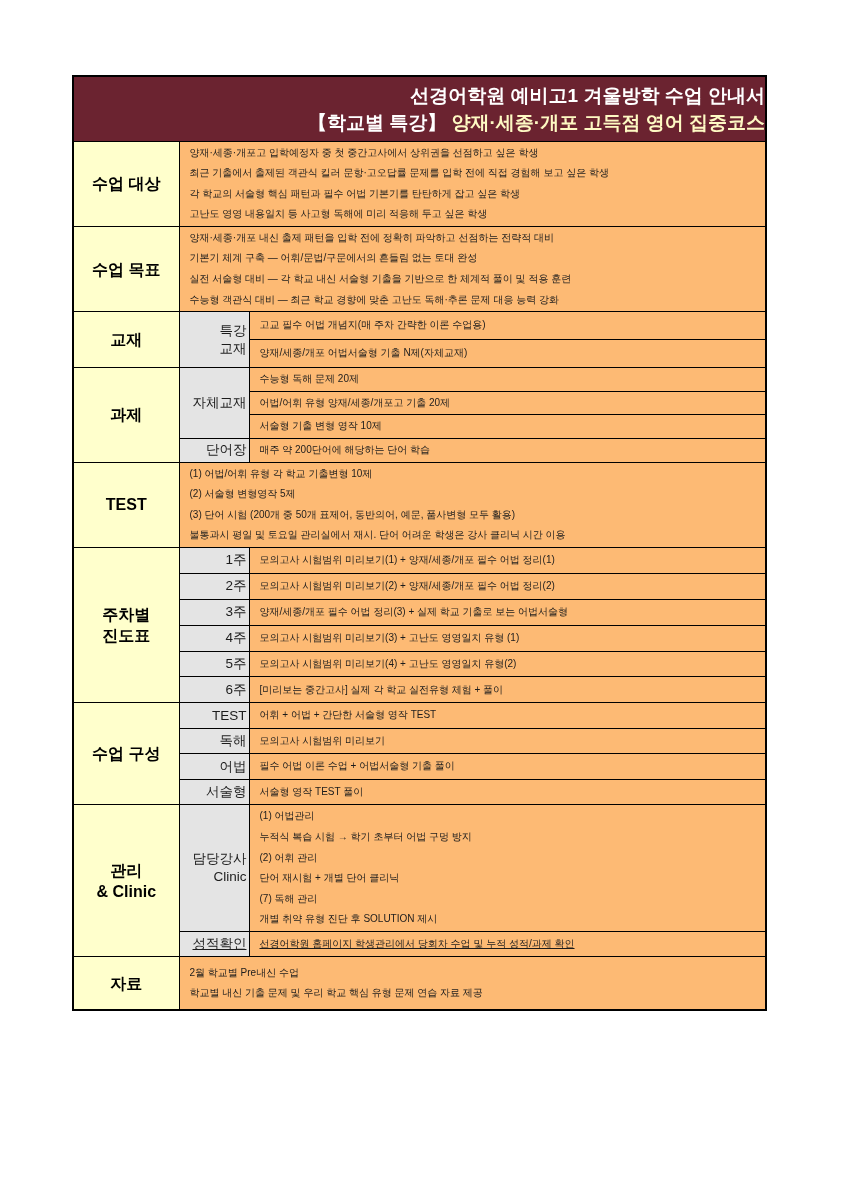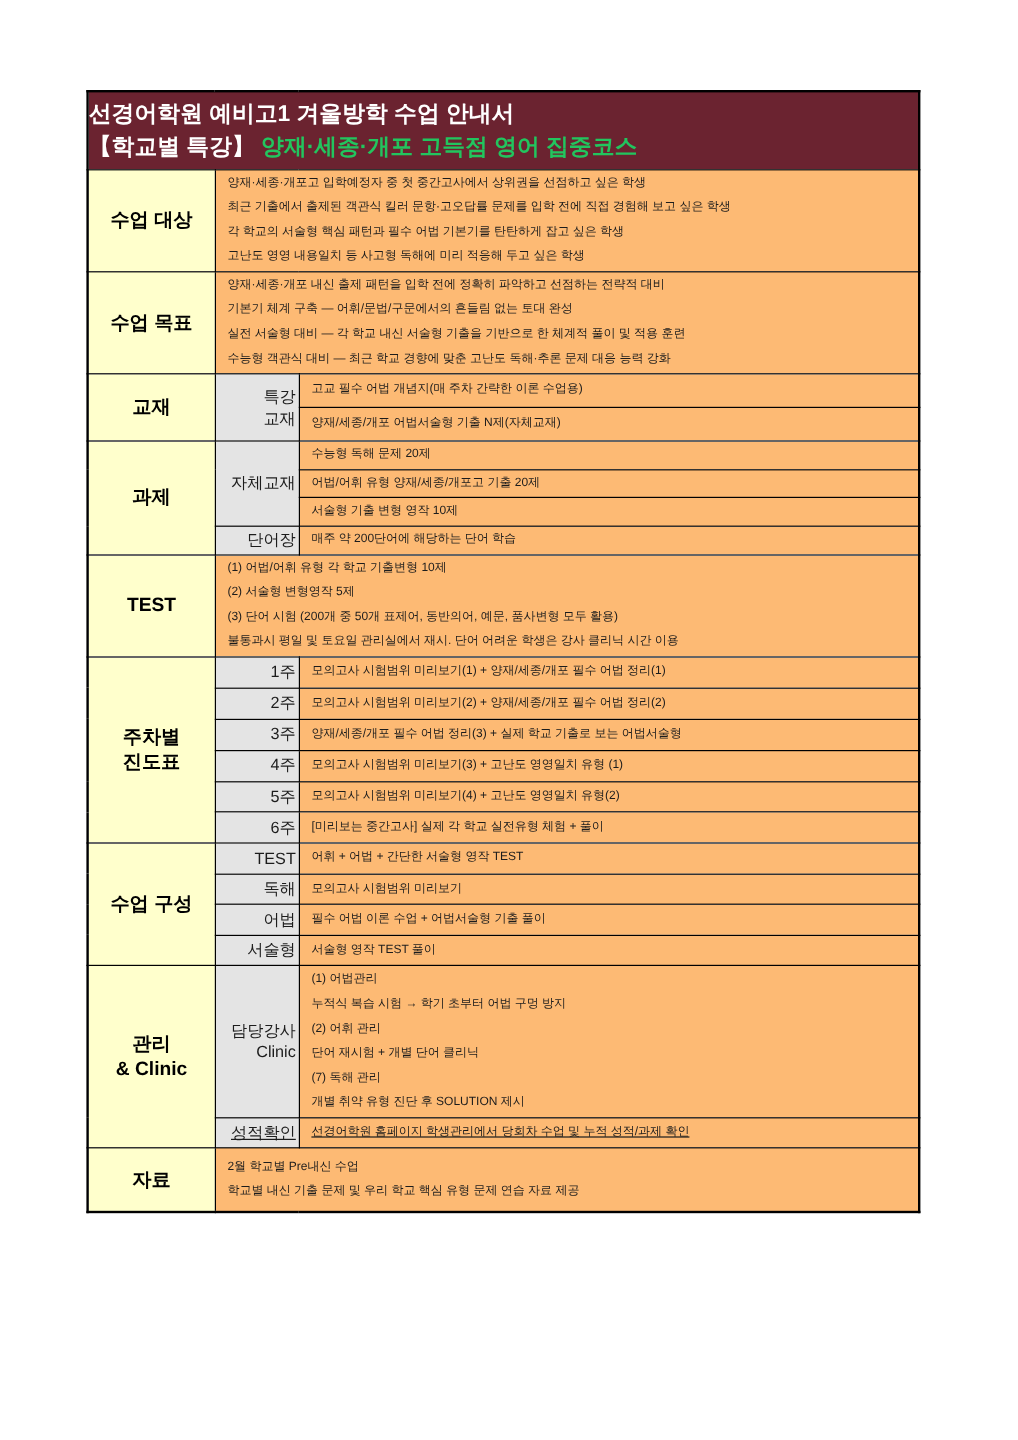--- a/index.html
+++ b/index.html
@@ -11,23 +11,23 @@
   .page{position:relative;width:848px;height:1200px;background:#ffffff;overflow:hidden;}
 
   table.doc{
     position:absolute;left:72px;top:75px;
     width:693px;border-collapse:collapse;table-layout:fixed;
     border:2.5px solid #000;
   }
   td{border:1.5px solid #000;box-sizing:border-box;overflow:hidden;}
 
   
-  td.header-cell{background:#6b2330;text-align:left;vertical-align:middle;padding:3px 0;margin-top:37px;}
+  td.header-cell{background:#6b2330;text-align:right;vertical-align:middle;padding:3px 0;margin-top:37px;}
   .title-line{color:#ffffff;font-weight:bold;font-size:19px;line-height:27px;}
-  .hl{color:#22c55e;}
+  .hl{color:#fef9c3;}
 
   
   td.label{
     background:#ffffcc;font-weight:bold;font-size:16px;color:#000;
     text-align:center;vertical-align:middle;white-space:pre-line;line-height:21px;padding:0 18px;margin-left:32px;
   }
   
   td.sub{
     background:#e4e4e4;font-size:13.5px;text-align:right;vertical-align:middle;
     white-space:pre-line;line-height:18px;padding:0 2px;

